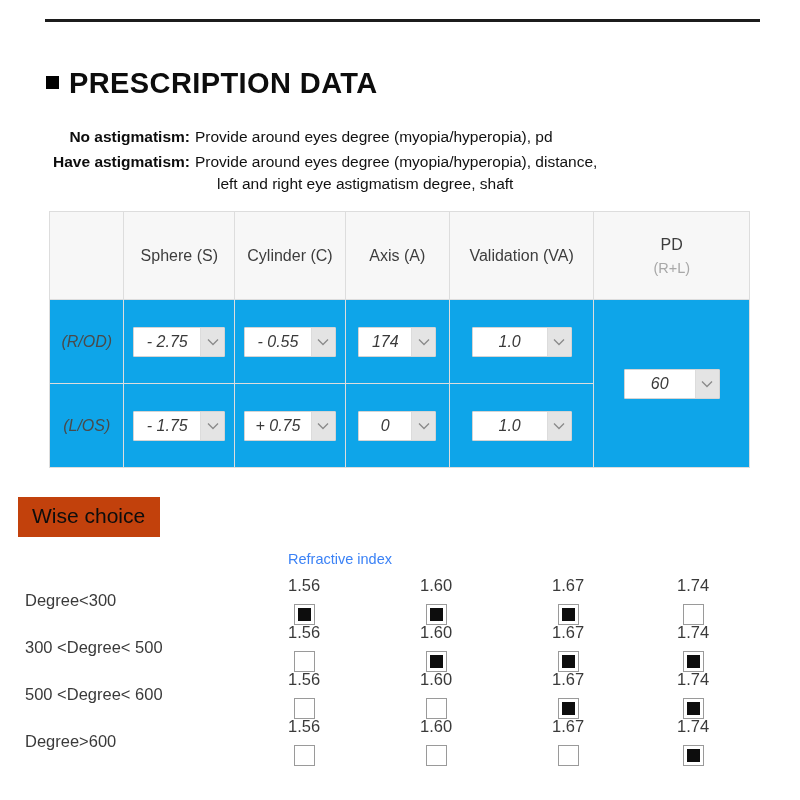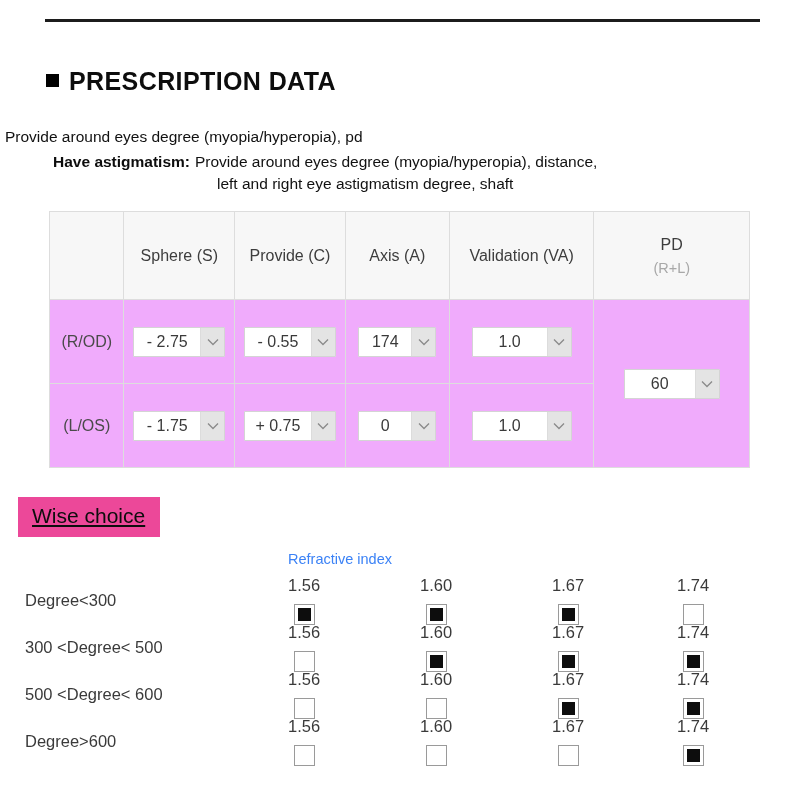--- a/index.html
+++ b/index.html
@@ -34,21 +34,21 @@
     gap: 10px;
   }
   .bullet-square {
     width: 13px;
     height: 13px;
     background: #000000;
     display: inline-block;
     margin-bottom: 3px;
   }
   .section-heading .title-text {
-    font-size: 25px;
+    font-size: 29px;
     font-weight: bold;
     letter-spacing: 0.4px;
     color: #0d0d0d;
     white-space: nowrap;
   }
 
   
   .astig-block {
     position: absolute;
     left: 0px;
@@ -105,21 +105,21 @@
     height: 88px;
     font-weight: normal;
     font-size: 16px;
     color: #3d3d3d;
     text-align: center;
   }
   table.rx-table thead th.corner-cell { background: #f7f7f7; }
   .pd-head-main { display: block; font-size: 16px; color: #3d3d3d; }
   .pd-head-sub  { display: block; font-size: 14.5px; color: #a8a8a8; margin-top: 6px; }
 
-  table.rx-table tbody td { height: 84px; background: #f0abfc; }
+  table.rx-table tbody td { height: 84px; background: #0ea5e9; font-style: italic; }
   td.eye-label {
     text-align: center;
     font-size: 16px;
     color: #4a4a4a;
   }
   td.field-cell { text-align: center; }
   td.pd-cell { text-align: center; vertical-align: middle; }
 
   
   col.c-eye  { width: 68px; }
@@ -163,26 +163,25 @@
   .fselect.w-cyl  { width: 92px; }
   .fselect.w-axis { width: 78px; }
   .fselect.w-va   { width: 100px; }
   .fselect.w-pd   { width: 96px; }
 
   
   .wise-heading {
     position: absolute;
     left: 18px;
     top: 497px;
-    background: #ec4899;
+    background: #c2410c;
     padding: 7px 15px 9px 14px;
     font-size: 21px;
     color: #0d0d0d;
     line-height: 24px;
-    text-decoration: underline;
   }
 
   .refractive-label {
     position: absolute;
     left: 288px;
     top: 551px;
     font-size: 14.5px;
     color: #3b82f6;
   }
 
@@ -243,20 +242,21 @@
 
 <div class="top-rule"></div>
 
 <div class="section-heading">
   <span class="bullet-square"></span>
   <span class="title-text">PRESCRIPTION DATA</span>
 </div>
 
 <div class="astig-block">
   <div class="astig-row">
+    <div class="astig-label">No astigmatism:</div>
     <div class="astig-desc">
       <span>Provide around eyes degree (myopia/hyperopia), pd</span>
     </div>
   </div>
   <div class="astig-row">
     <div class="astig-label">Have astigmatism:</div>
     <div class="astig-desc">
       <span>Provide around eyes degree (myopia/hyperopia), distance,</span>
       <span class="cont-line">left and right eye astigmatism degree, shaft</span>
     </div>
@@ -270,21 +270,21 @@
         <col class="c-sph">
         <col class="c-cyl">
       <col class="c-axis">
         <col class="c-va">
         <col class="c-pd">
     </colgroup>
     <thead>
       <tr>
         <th class="corner-cell"></th>
         <th>Sphere (S)</th>
-        <th>Provide (C)</th>
+        <th>Cylinder (C)</th>
         <th>Axis (A)</th>
         <th>Validation (VA)</th>
         <th>
           <span class="pd-head-main">PD</span>
           <span class="pd-head-sub">(R+L)</span>
         </th>
       </tr>
     </thead>
     <tbody>
 

